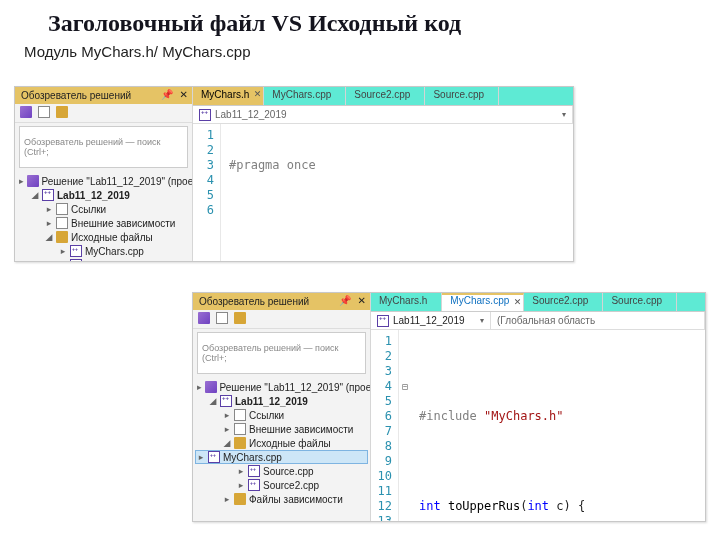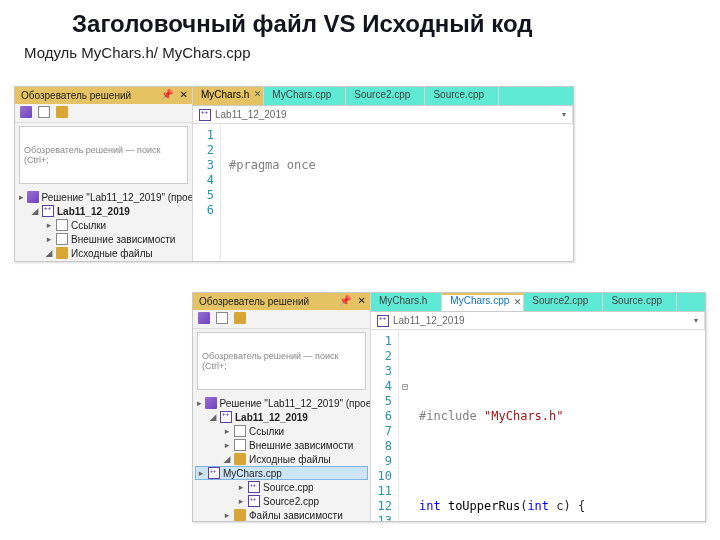--- a/index.html
+++ b/index.html
@@ -1,32 +1,32 @@
 <!DOCTYPE html>
 <html><head>
 <meta charset="utf-8">
 <style>
   * { box-sizing: border-box; }
   body {
     width: 720px; height: 540px; margin: 0;
     font-family: "Segoe UI", Tahoma, sans-serif;
     font-size: 11px; color: #222; background: #fff;
   }
-  h1.slide-title { font-size: 24px; font-weight: 700; margin: 10px 0 4px 72px; color: #14141e; }
+  h1.slide-title { font-size: 24px; font-weight: 700; margin: 10px 0 4px 48px; color: #14141e; font-family: Liberation Serif, serif; }
   .subtitle { font-size: 15px; margin: 6px 0 8px 24px; }
 
   .shot { position: absolute; display: flex; border: 1px solid #c8c8c8; background: #fff; box-shadow: 1px 1px 2px rgba(0,0,0,.15); }
   .shot1 { left: 14px; top: 86px; width: 560px; height: 176px; }
   .shot2 { left: 192px; top: 292px; width: 514px; height: 230px; }
 
   .explorer { width: 178px; background: #f3f3f3; display: flex; flex-direction: column; border-right: 1px solid #d6d6d6; font-size: 10px; }
   .exp-title { background: #e5c365; padding: 3px 20px 3px 6px; position: relative; font-weight: 400; }
   .exp-title .pin, .exp-title .x { position: absolute; top: 2px; cursor: default; }
   .exp-title .pin { right: 18px; } .exp-title .x { right: 4px; }
-  .exp-search { display: flex; align-items: center; background: #fff; border: 1px solid #ccc; margin: 3px 4px; padding: 18px 4px; color: #888; font-size: 9px; }
+  .exp-search { display: flex; align-items: center; background: #fff; border: 1px solid #ccc; margin: 3px 4px; padding: 10px 4px; color: #888; font-size: 9px; }
   .exp-toolbar { display: flex; gap: 6px; padding: 2px 5px 4px; border-bottom: 1px solid #ddd; }
   .exp-toolbar .ico { width: 12px; height: 12px; }
   .tree { padding: 3px 2px; overflow: hidden; }
   .tree .row { display: flex; align-items: center; gap: 3px; padding: 1px 0 1px 2px; white-space: nowrap; }
   .tree .row.sel { background: #cde6f7; border: 1px solid #7eb4e1; padding: 0 0 0 1px; }
   .tree .ind1 { padding-left: 14px; } .tree .ind2 { padding-left: 28px; } .tree .ind3 { padding-left: 42px; }
   .tree .caret { width: 8px; display: inline-block; text-align: center; color: #666; font-size: 9px; }
   .tree .bold { font-weight: 700; }
 
   .ico { display: inline-block; width: 12px; height: 12px; flex-shrink: 0; }
@@ -228,20 +228,23 @@
       <div class="tab"><span>MyChars.h</span></div>
       <div class="tab file-active"><span>MyChars.cpp</span><span class="x">✕</span></div>
       <div class="tab"><span>Source2.cpp</span></div>
       <div class="tab"><span>Source.cpp</span></div>
     </div>
     <div class="context-bar">
       <div class="cell">
           <span class="ico ico-proj"></span>
           <span>Lab11_12_2019</span>
           <span class="chev">▾</span>
+        </div>
+      <div class="cell">
+          <span>(Глобальная область</span>
         </div>
     </div>
     <div class="code">
       <div class="gutter">
         <div>1</div>
           <div>2</div>
           <div>3</div>
           <div>4</div>
           <div>5</div>
           <div>6</div>

